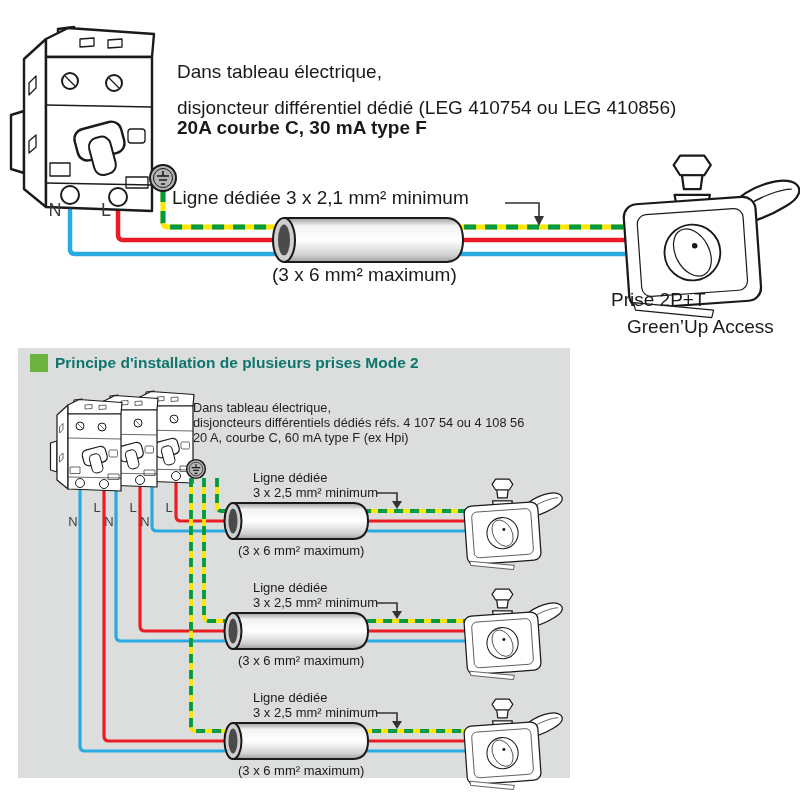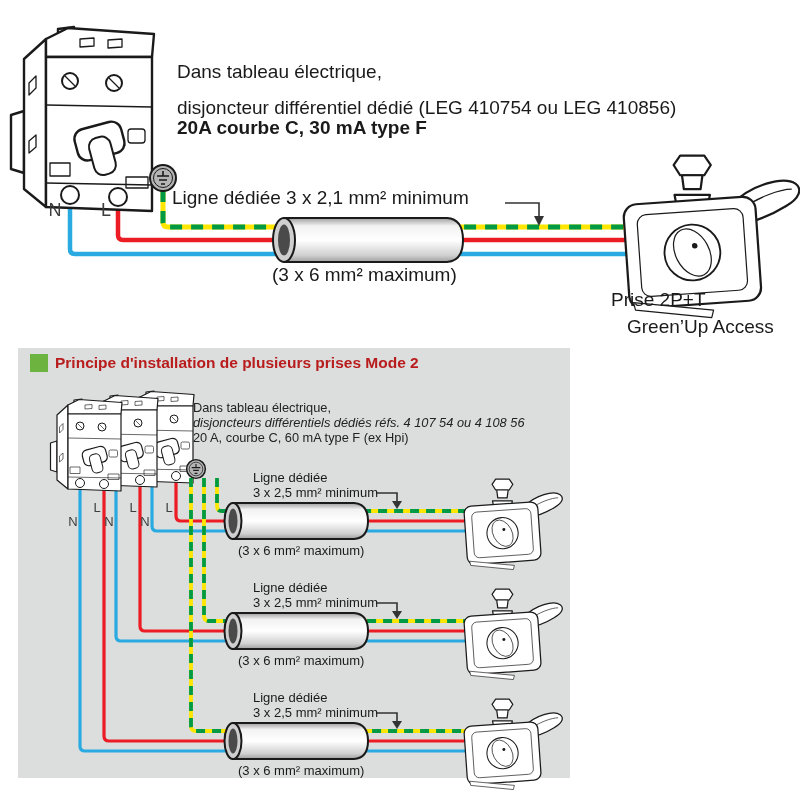--- a/index.html
+++ b/index.html
@@ -7,21 +7,21 @@
     width:800px;height:800px;position:relative;background:#ffffff;
     font-family:"Liberation Sans", sans-serif;color:#1a1a1a;overflow:hidden;
   }
   svg.diagram{position:absolute;left:0;top:0;z-index:1;}
   .txt{position:absolute;white-space:nowrap;z-index:2;color:#1a1a1a;}
   .t19{font-size:19px;line-height:24px;}
   .t13{font-size:13px;line-height:15px;text-align:right;}
   .t128{font-size:12.8px;line-height:15px;color:#222;}
   .wl{font-size:18px;color:#3d3d3d;transform:translateX(-50%);}
   .pwl{font-size:13px;color:#3d3d3d;transform:translateX(-50%);}
-  .panel-title{font-size:15.5px;font-weight:bold;color:#b91c1c;}
+  .panel-title{font-size:15.5px;font-weight:bold;color:#0f766e;}
   .bullet{position:absolute;width:18px;height:18px;background:var(--c-title_bullet,#6cb33f);z-index:2;}
   
   .ln{fill:#fff;stroke:#1a1a1a;stroke-width:2.4;stroke-linejoin:round;}
   .ln2{fill:#fff;stroke:#1a1a1a;stroke-width:2;stroke-linejoin:round;}
   .lnt{fill:#fff;stroke:#1a1a1a;stroke-width:1.3;stroke-linejoin:round;}
   .lnn{fill:none;stroke:#1a1a1a;stroke-width:1.3;}
   .wire{fill:none;stroke-linecap:butt;}
   .w-n{stroke:var(--c-wire_neutral,#29abe2);stroke-width:4.5;}
   .w-l{stroke:var(--c-wire_live,#ec1c24);stroke-width:4.5;}
   .w-ey{stroke:var(--c-earth_yellow,#ffe600);stroke-width:5;}
@@ -188,21 +188,21 @@
 <div class="txt t19" style="left:272px;top:263px;">(3 x 6 mm² maximum)</div>
 <div class="txt wl" style="left:55px;top:200px;">N</div>
 <div class="txt wl" style="left:106px;top:200px;">L</div>
 <div class="txt t19" style="left:611px;top:288px;">Prise 2P+T</div>
 <div class="txt t19" style="left:611px;top:315px;margin-left:16px;">Green’Up Access</div>
 
 <span class="bullet" style="left:30px;top:354px;"></span>
 <div class="txt panel-title" style="left:55px;top:354px;">Principe d'installation de plusieurs prises Mode 2</div>
 
 <div class="txt t128" style="left:193px;top:400px;">Dans tableau électrique,</div>
-<div class="txt t128" style="left:193px;top:415px;font-style:italic;">disjoncteurs différentiels dédiés réfs. 4 107 54 ou 4 108 56</div>
+<div class="txt t128" style="left:193px;top:415px;">disjoncteurs différentiels dédiés réfs. 4 107 54 ou 4 108 56</div>
 <div class="txt t128" style="left:193px;top:430px;">20 A, courbe C, 60 mA type F (ex Hpi)</div>
 
 <div class="txt pwl" style="left:73px;top:514px;">N</div>
 <div class="txt pwl" style="left:109px;top:514px;">N</div>
 <div class="txt pwl" style="left:145px;top:514px;">N</div>
 <div class="txt pwl" style="left:97px;top:500px;">L</div>
 <div class="txt pwl" style="left:133px;top:500px;">L</div>
 <div class="txt pwl" style="left:169px;top:500px;">L</div>
 
 <div class="txt t13" style="left:253px;top:470px;">Ligne dédiée</div>

